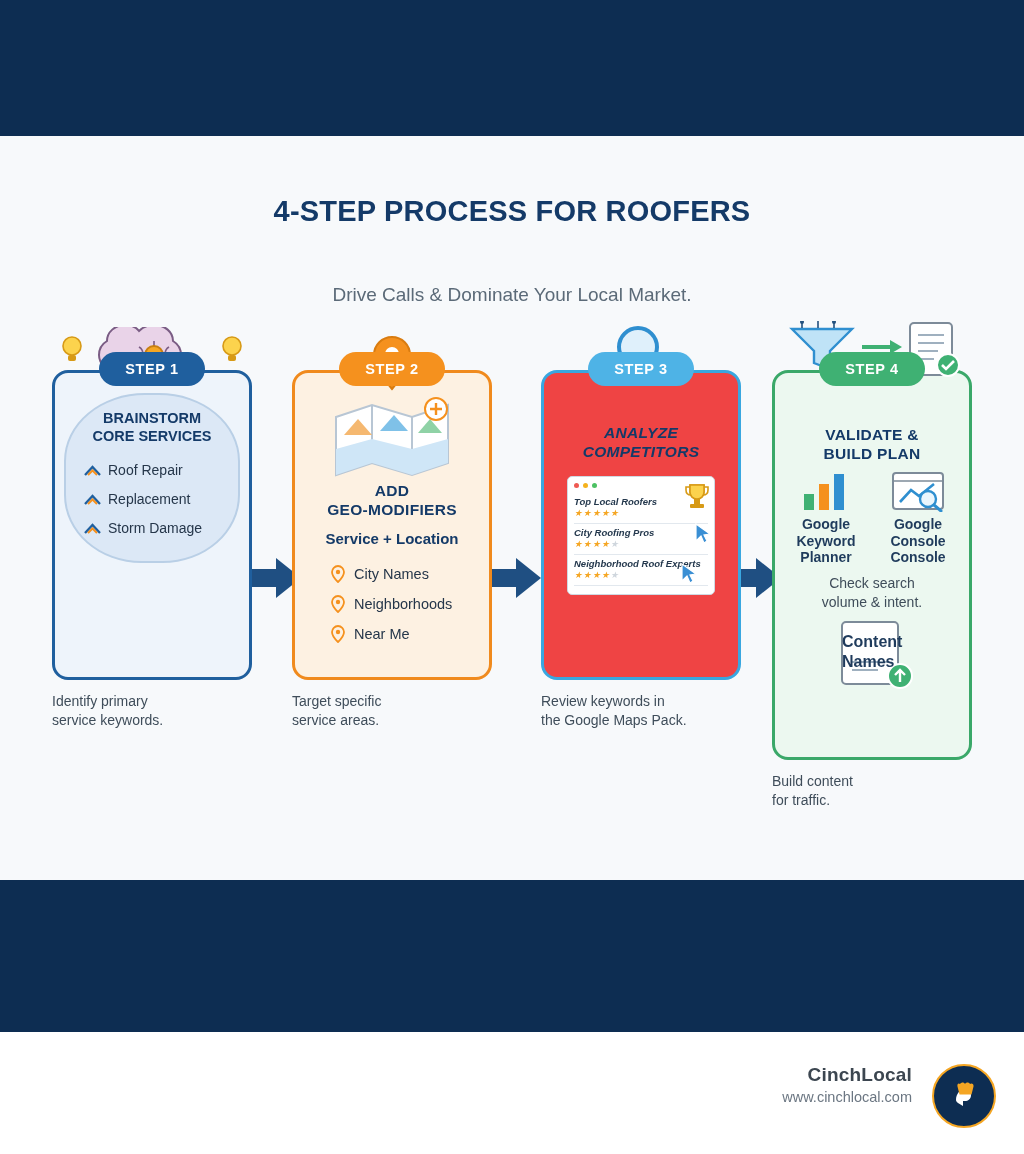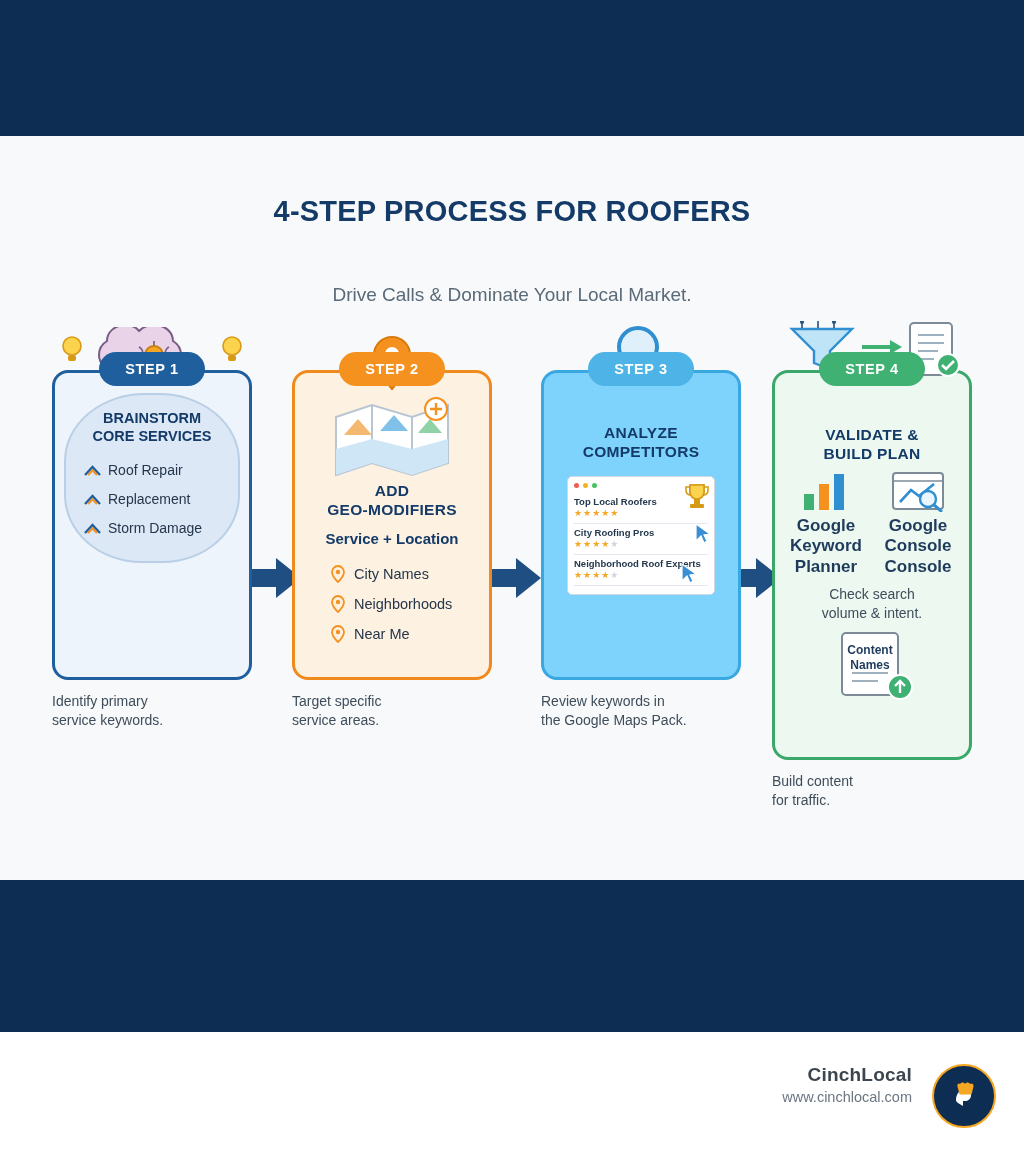--- a/index.html
+++ b/index.html
@@ -75,21 +75,21 @@
   
   .c2 .card { border-color:#f08a1d; background:#fdf1e2; height:310px; }
   .c2 .pill { background:#f5911e; }
   .mapart { width:120px; height:92px; margin-top:2px; position:relative; }
   .pin-top { position:absolute; left:50%; transform:translateX(-50%); top:-40px; }
   .svc-loc { font-weight:bold; font-size:15px; color:#143a68; margin-top:10px; }
   .geo-list { margin-top:12px; width:100%; padding-left:26px; }
   .geo-row { display:flex; align-items:center; gap:9px; font-size:14.5px; color:#25364a; height:30px; }
 
   
-  .c3 .card { border-color:#39a7e0; background:#7dd3fc; height:310px; }
+  .c3 .card { border-color:#39a7e0; background:#ef4444; height:310px;font-style:italic; }
   .c3 .pill { background:#4eb3e6; }
   .mag { position:absolute; left:50%; transform:translateX(-50%); top:-50px; width:64px; height:60px; }
   .serp {
     width:148px; background:#fff; border:1.5px solid #cfd9e2; border-radius:5px;
     margin-top:14px; padding:6px 6px 8px; position:relative;
   }
   .dots { display:flex; gap:4px; margin-bottom:5px; }
   .dots i { width:5px; height:5px; border-radius:50%; display:block; }
   .serp-row { border-bottom:1px solid #e2e8ee; padding:3px 0 5px; }
   .serp-row:last-child { border-bottom:none; }
@@ -99,21 +99,21 @@
   .trophy { position:absolute; right:4px; top:4px; }
   .cursor { position:absolute; }
 
   
   .c4 .card { border-color:#3aa869; background:#ecf8f0; height:390px; }
   .c4 .pill { background:#3fb173; }
   .funnel-row { position:absolute; left:50%; transform:translateX(-50%); top:-52px; width:180px; height:58px; }
   .tools { display:flex; gap:14px; margin-top:6px; }
   .tool { width:78px; display:flex; flex-direction:column; align-items:center; }
   .tool-ico { width:56px; height:42px; }
-  .tool-lbl { margin-top:4px; font-size:17px; font-weight:bold; color:#1f3b5c; text-align:center; line-height:1.2; }
+  .tool-lbl { margin-top:4px; font-size:14px; font-weight:bold; color:#1f3b5c; text-align:center; line-height:1.2; }
   .midcap { text-align:center; font-size:14px; color:#3f4d5a; margin-top:8px; line-height:1.35; }
   .docblk { margin-top:8px; position:relative; width:92px; height:72px; }
 
   
   .arrow { position:absolute; top:556px; width:64px; height:44px; }
 
   
   .brand { position:absolute; right:112px; top:1064px; text-align:right; }
   .brand-name { font-size:19px; font-weight:bold; color:#3c4650; letter-spacing:.2px; }
   .brand-url { font-size:14.5px; color:#6b7682; margin-top:3px; }
@@ -376,21 +376,21 @@
           <div>volume &amp; intent.</div>
         </div>
 
         <div class="docblk">
           <svg width="92" height="72" viewBox="0 0 92 72">
             <rect x="16" y="2" width="56" height="62" rx="4" fill="#fff" stroke="#7d8b99" stroke-width="2"></rect>
             <path d="M26 42 h36 M26 50 h26" stroke="#9fb0bf" stroke-width="2"></path>
             <circle cx="74" cy="56" r="12" fill="#3fb173" stroke="#fff" stroke-width="2"></circle>
             <path d="M74 50 v12 M69 55 l5 -5 l5 5" stroke="#fff" stroke-width="2.4" fill="none"></path>
           </svg>
-          <div style="position:absolute; left:16px; top:12px; width:56px; text-align:center; font-size:12px; font-weight:bold; color:#1f3b5c; line-height:1.25;">
+          <div style="position:absolute; left:16px; top:12px; width:56px; font-size:16px; font-weight:bold; color:#1f3b5c; line-height:1.25;">
             <div>Content</div>
             <div>Names</div>
           </div>
         </div>
       </div>
       <div class="caption">
         <div>Build content</div>
         <div>for traffic.</div>
       </div>
     </div>

